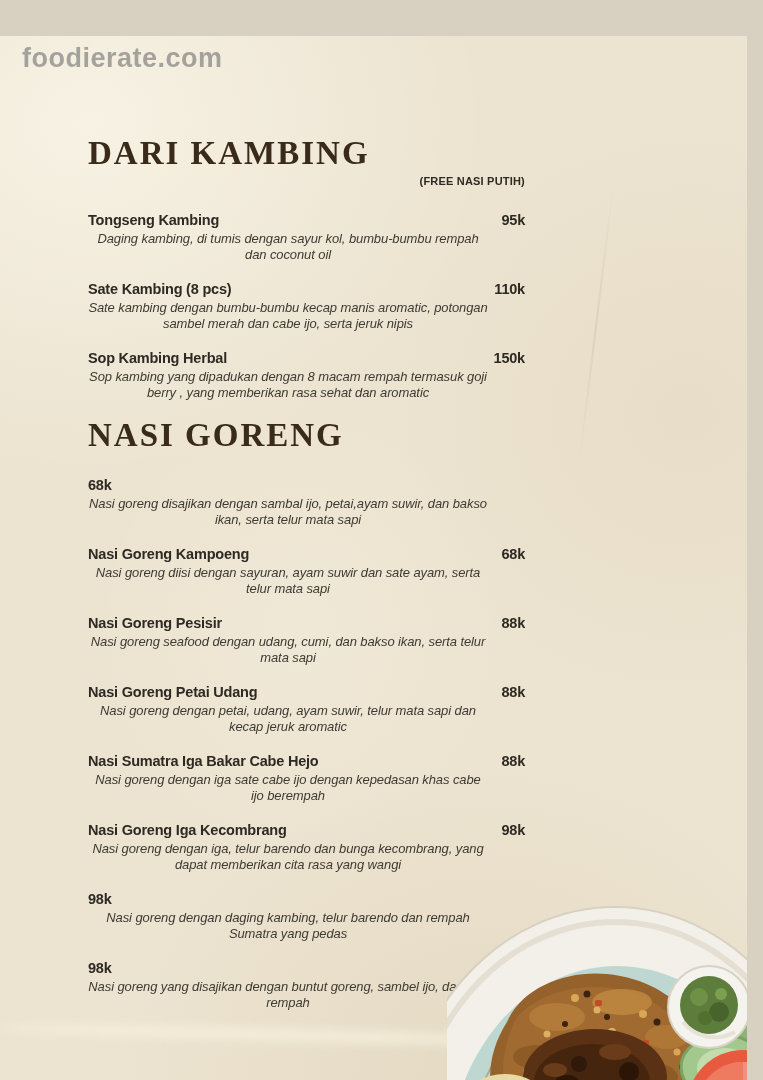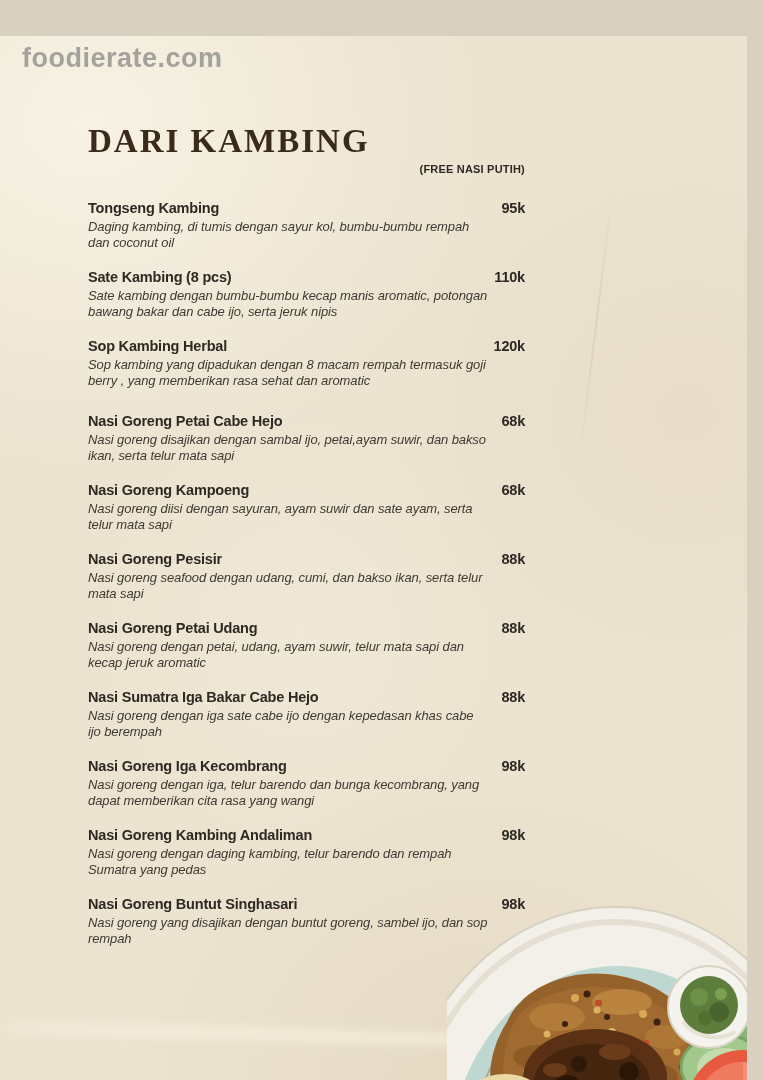--- a/index.html
+++ b/index.html
@@ -29,21 +29,21 @@
   }
   .ridge {
     position:absolute; left:0; top:992px; width:570px; height:14px;
     background:#f8f1df; opacity:.65; filter:blur(4px); transform:rotate(1.5deg);
     border-radius:50%;
   }
   .smudge {
     position:absolute; left:545px; top:1014px; width:220px; height:10px;
     background:#8a6a46; opacity:.35; filter:blur(3px); border-radius:50%;
   }
-  .menu { position:absolute; left:88px; top:87px; width:437px; }
+  .menu { position:absolute; left:88px; top:99px; width:437px; }
   .section-title {
     font:700 33px/36px "Liberation Serif", serif;
     color:#3a2a1a; letter-spacing:2px;
   }
   .section-subtitle {
     margin-top:3px;
     font:700 11px/14px "Liberation Sans", sans-serif;
     color:#2e2a24; letter-spacing:.2px;text-align:right;
   }
   .menu-section + .menu-section { margin-top:12px; }
@@ -52,21 +52,21 @@
   .item-row {
     display:flex; justify-content:space-between; align-items:flex-start;
     font:700 14.5px/20px "Liberation Sans", sans-serif;
     color:#2d2923; letter-spacing:-.2px;
   }
   .item-name { white-space:nowrap; }
   .item-price { white-space:nowrap; }
   .item-desc {
     width:400px; margin-top:1px;
     font:italic 400 13px/16px "Liberation Sans", sans-serif;
-    color:#3e3a33; letter-spacing:-.1px;
+    color:#3e3a33; letter-spacing:-.1px;text-align:center;
   }
   .photo { position:absolute; right:0; bottom:8px; width:300px; height:206px; }
   .photo-strip {
     position:absolute; right:0; bottom:0; width:300px; height:8px;
     background:linear-gradient(to bottom, #cfc2ab, #e3d9c5); opacity:.7;
   }
 </style>
 </head>
 <body>
 
@@ -88,36 +88,36 @@
               <span class="item-name">Tongseng Kambing</span>
               <span class="item-price">95k</span>
             </div>
             <div class="item-desc">Daging kambing, di tumis dengan sayur kol, bumbu-bumbu rempah dan coconut oil</div>
           </div>
           <div class="menu-item">
             <div class="item-row">
               <span class="item-name">Sate Kambing (8 pcs)</span>
               <span class="item-price">110k</span>
             </div>
-            <div class="item-desc">Sate kambing dengan bumbu-bumbu kecap manis aromatic, potongan bawang bakar dan cabe ijo, serta jeruk nipis</div>
+            <div class="item-desc">Sate kambing dengan bumbu-bumbu kecap manis aromatic, potongan sambel merah dan cabe ijo, serta jeruk nipis</div>
           </div>
           <div class="menu-item">
             <div class="item-row">
               <span class="item-name">Sop Kambing Herbal</span>
-              <span class="item-price">120k</span>
+              <span class="item-price">150k</span>
             </div>
             <div class="item-desc">Sop kambing yang dipadukan dengan 8 macam rempah termasuk goji berry , yang memberikan rasa sehat dan aromatic</div>
           </div>
         </div>
       </section>
       <section class="menu-section">
+        <h2 class="section-title">NASI GORENG</h2>
         <div class="items">
           <div class="menu-item">
             <div class="item-row">
-              <span class="item-name">Nasi Goreng Petai Cabe Hejo</span>
               <span class="item-price">68k</span>
             </div>
             <div class="item-desc">Nasi goreng disajikan dengan sambal ijo, petai,ayam suwir, dan bakso ikan, serta telur mata sapi</div>
           </div>
           <div class="menu-item">
             <div class="item-row">
               <span class="item-name">Nasi Goreng Kampoeng</span>
               <span class="item-price">68k</span>
             </div>
             <div class="item-desc">Nasi goreng diisi dengan sayuran, ayam suwir dan sate ayam, serta telur mata sapi</div>
@@ -145,28 +145,26 @@
           </div>
           <div class="menu-item">
             <div class="item-row">
               <span class="item-name">Nasi Goreng Iga Kecombrang</span>
               <span class="item-price">98k</span>
             </div>
             <div class="item-desc">Nasi goreng dengan iga, telur barendo dan bunga kecombrang, yang dapat memberikan cita rasa yang wangi</div>
           </div>
           <div class="menu-item">
             <div class="item-row">
-              <span class="item-name">Nasi Goreng Kambing Andaliman</span>
               <span class="item-price">98k</span>
             </div>
             <div class="item-desc">Nasi goreng dengan daging kambing, telur barendo dan rempah Sumatra yang pedas</div>
           </div>
           <div class="menu-item">
             <div class="item-row">
-              <span class="item-name">Nasi Goreng Buntut Singhasari</span>
               <span class="item-price">98k</span>
             </div>
             <div class="item-desc">Nasi goreng yang disajikan dengan buntut goreng, sambel ijo, dan sop rempah</div>
           </div>
         </div>
       </section>
     </div>
 
   <svg class="photo" viewBox="0 0 300 206" width="300" height="206" aria-hidden="true">
 

